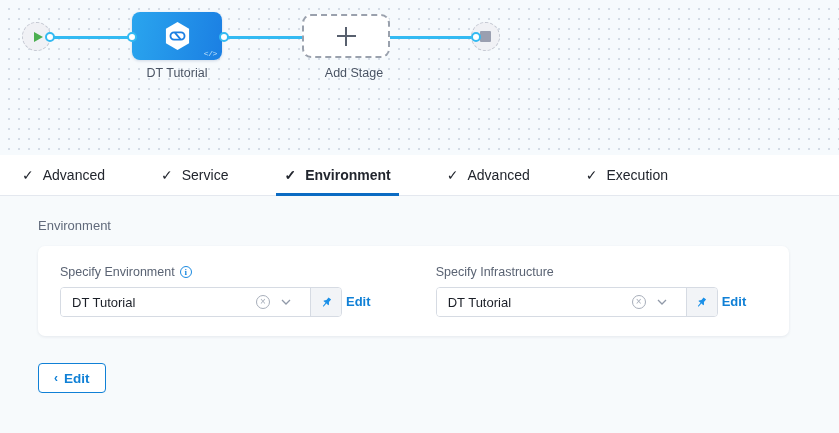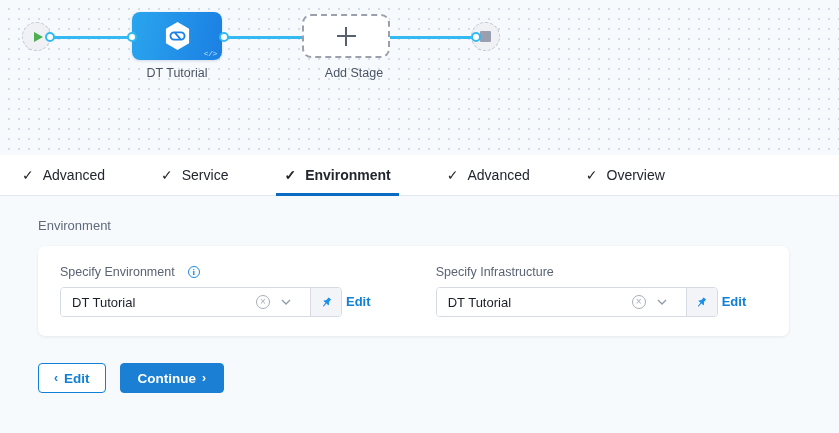--- a/index.html
+++ b/index.html
@@ -175,21 +175,21 @@
     width: 751px;
     background: #ffffff;
     border-radius: 7px;
     box-shadow: 0 1px 3px rgba(40,60,90,.09);
     padding: 19px 0 19px 22px;
     display: flex;
     align-items: flex-start;
   }
   .field { width: 363px; }
   .field-label {
-    display: flex; align-items: center; gap: 13px;
+    display: flex; align-items: center; gap: 5px;
     font-size: 12.5px;
     color: #5a6373;
     margin-bottom: 8px;
   }
   .info-icon {
     width: 12px; height: 12px;
     border-radius: 50%;
     border: 1.2px solid #1c8ae0;
     color: #1c8ae0;
     font-size: 9px;
@@ -335,21 +335,21 @@
     <div class="tab active">
       <span class="tick">✓</span>
       <span>Environment</span>
     </div>
     <div class="tab">
       <span class="tick">✓</span>
       <span>Advanced</span>
     </div>
     <div class="tab">
       <span class="tick">✓</span>
-      <span>Overview</span>
+      <span>Execution</span>
     </div>
   </div>
 
   <div class="content">
     <div class="section-title">Environment</div>
 
     <div class="card">
 
       <div class="field">
         <div class="field-label">
@@ -410,20 +410,16 @@
         </div>
       </div>
 
     </div>
 
     <div class="footer">
       <div class="btn btn-back">
         <span class="chev-s">‹</span>
         <span>Edit</span>
       </div>
-      <div class="btn btn-continue">
-        <span>Continue</span>
-        <span class="chev-s">›</span>
-      </div>
     </div>
 
   </div>
 </div>
 
 </body></html>

